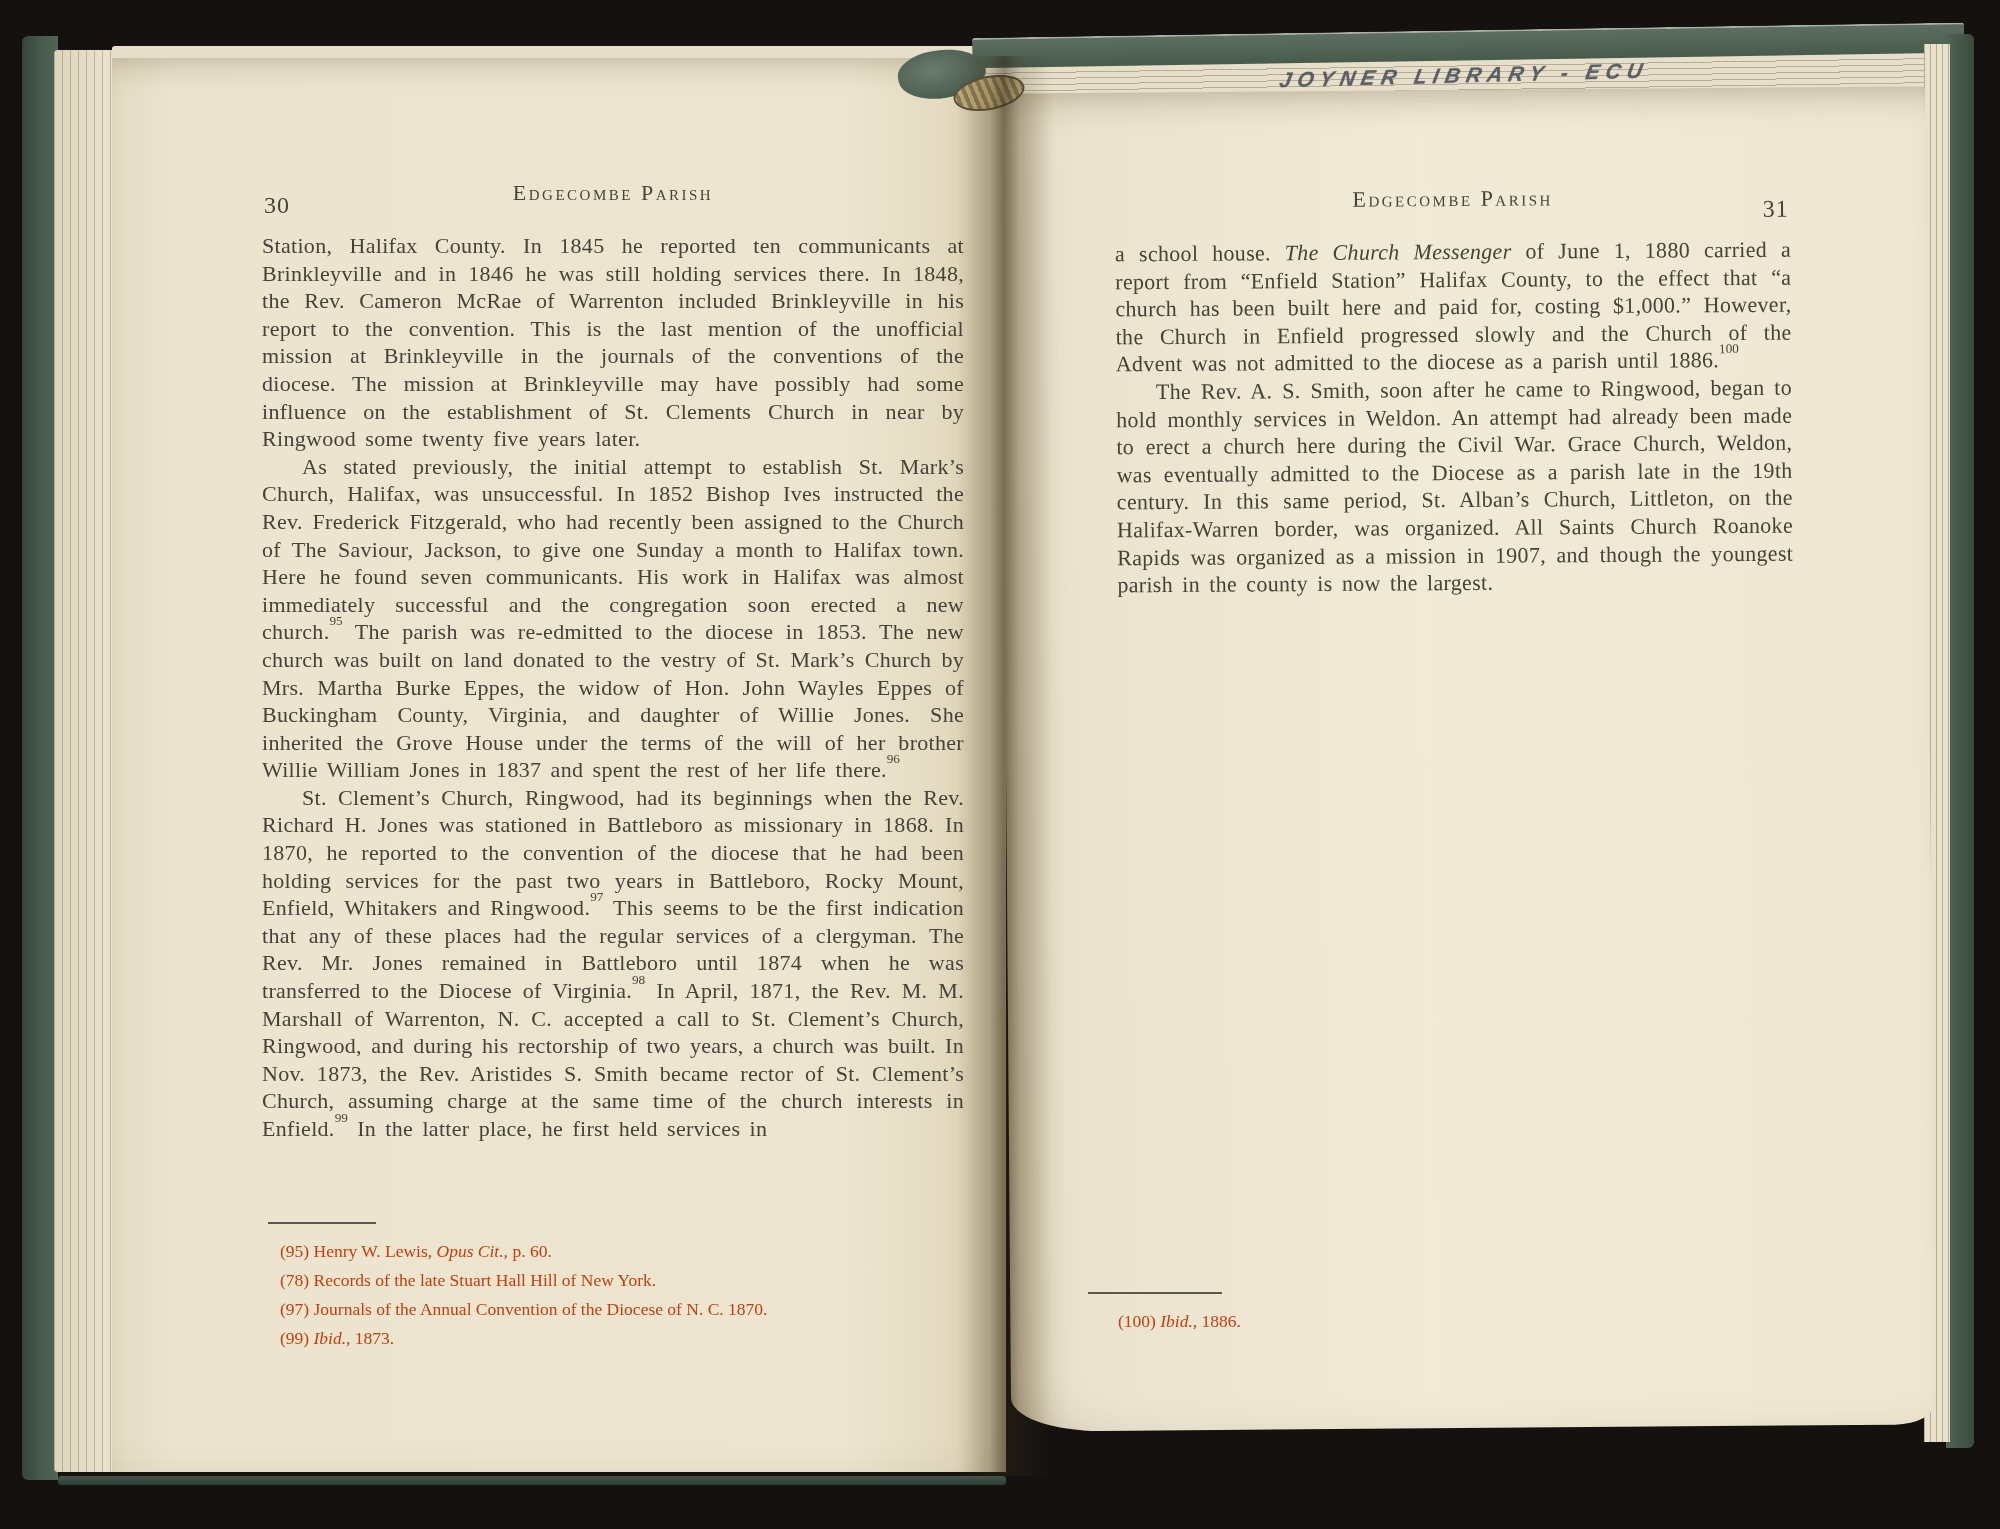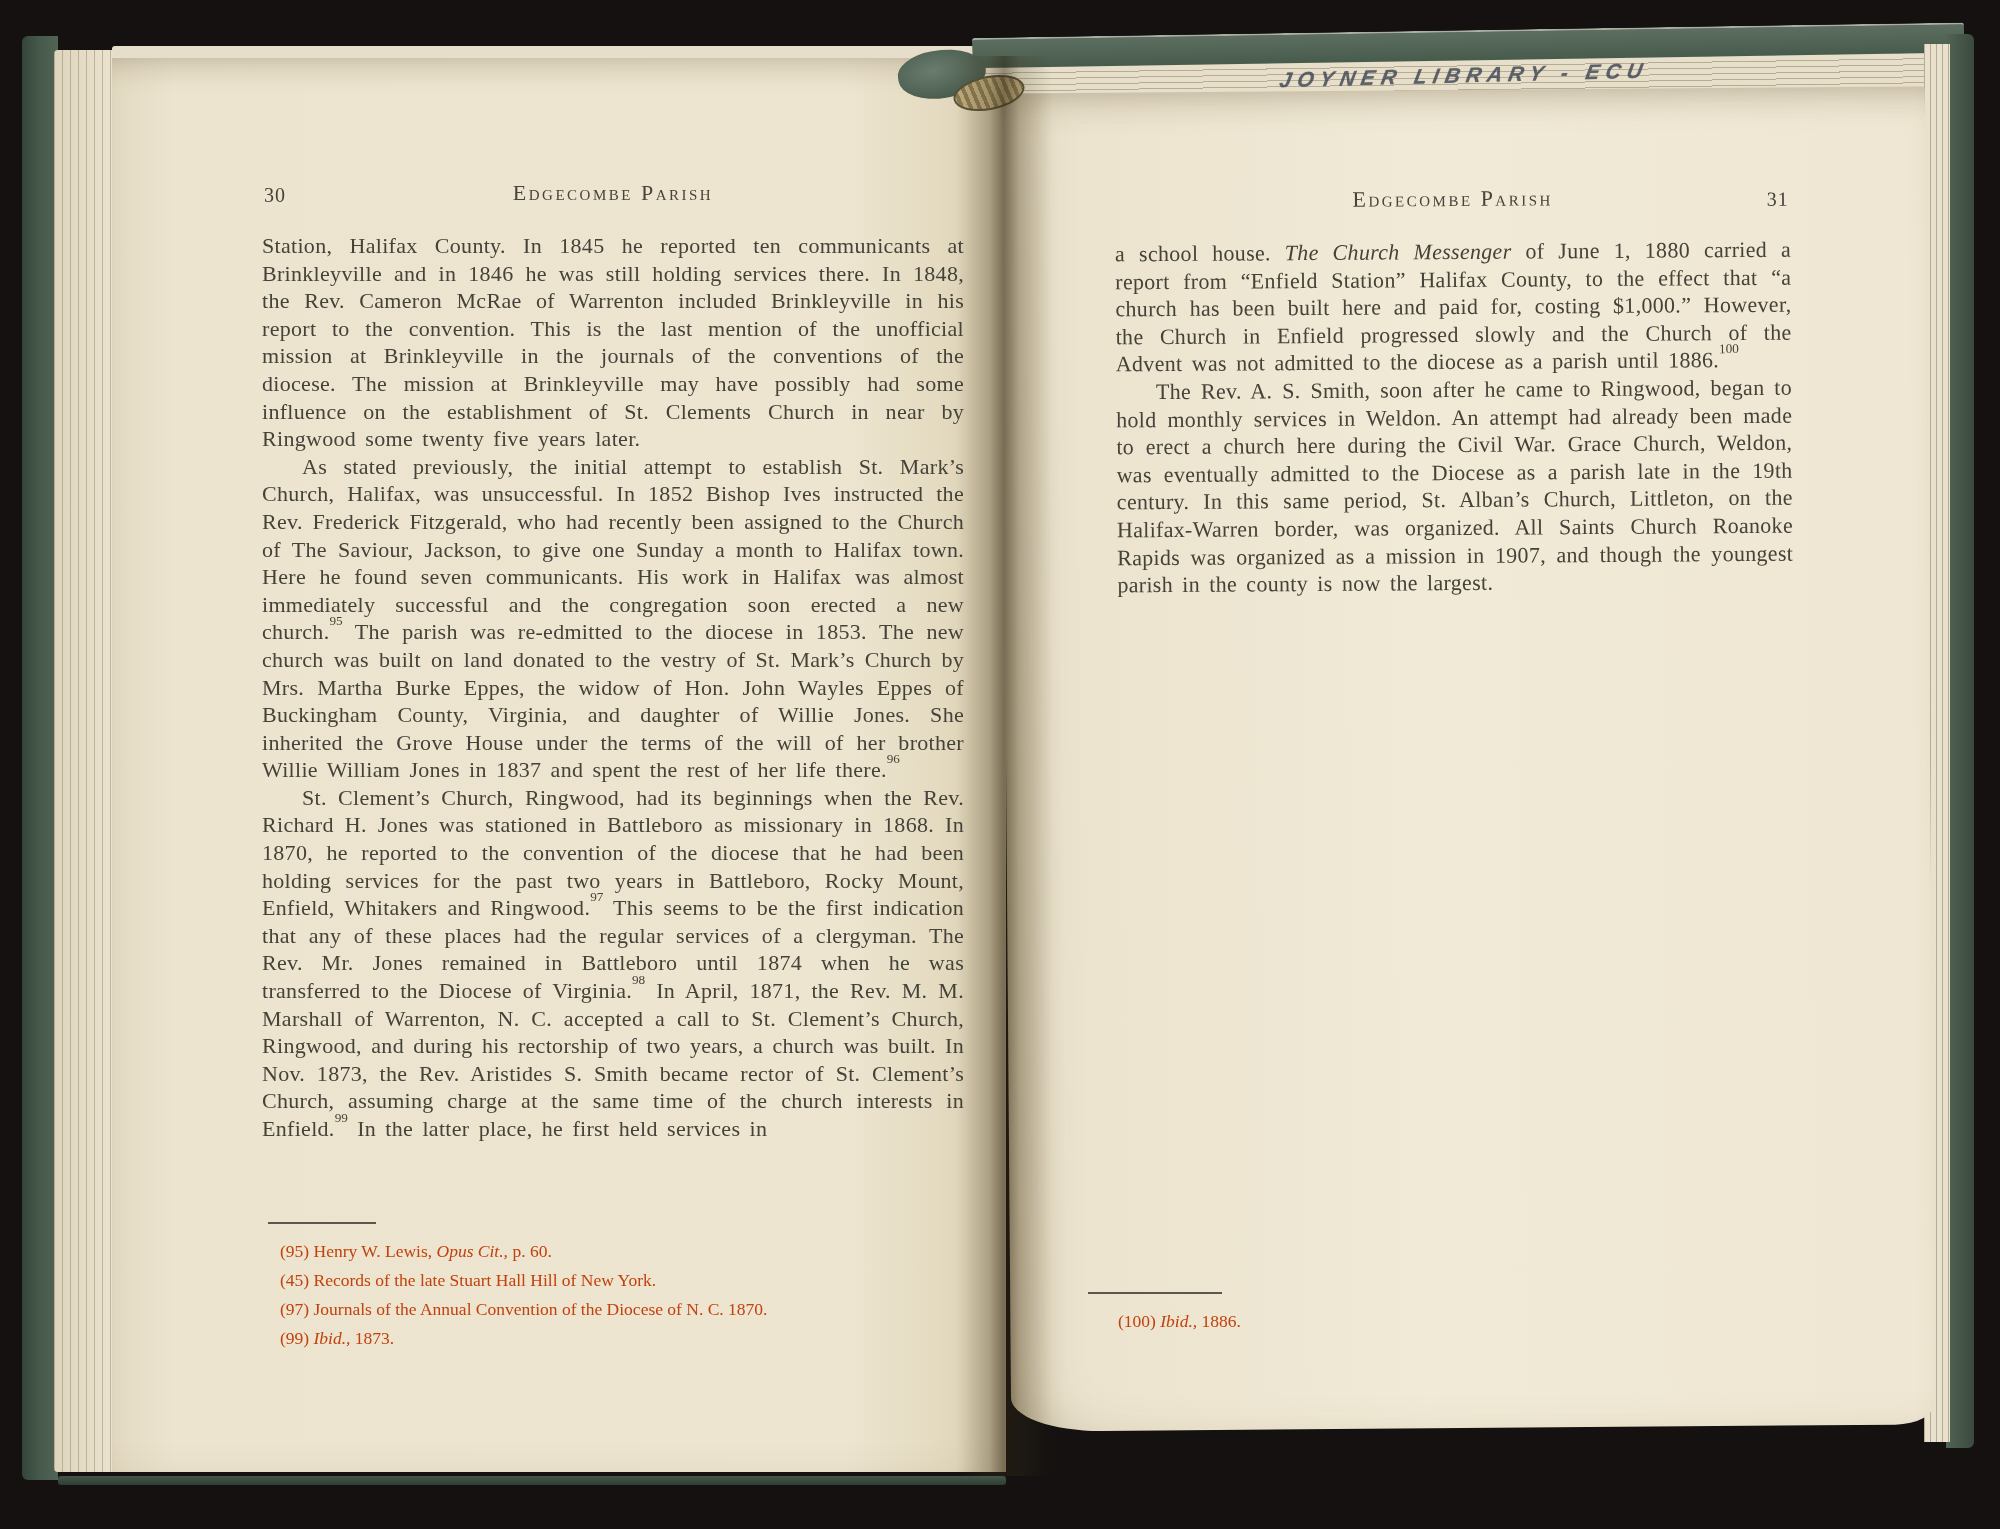--- a/index.html
+++ b/index.html
@@ -108,21 +108,21 @@
     transform:skewX(-12deg) rotate(-0.6deg);
     white-space:nowrap;
     text-shadow:0 0 1px rgba(62,70,84,.6);
   }
 
   
   .textblock{z-index:4;color:#454239;}
   .text-left{left:262px;top:180px;width:702px;}
   .text-right{left:1116px;top:186px;width:676px;transform:rotate(-0.4deg);}
   .pagehead{position:relative;height:34px;font-size:21px;}
-  .pagehead .pno{position:absolute;top:4px;font-size:20px;letter-spacing:1px;}
+  .pagehead .pno{position:absolute;top:12px;font-size:24px;letter-spacing:1px;}
   .pno-l{left:2px;}
   .pno-r{right:2px;margin-left:32px;}
   .runtitle{
     text-align:center;font-variant:small-caps;letter-spacing:2.5px;
     font-size:22px;color:#47443b;
   }
   .bodytext{margin-top:18px;font-size:22px;line-height:27.6px;text-align:justify;
     letter-spacing:.3px;word-spacing:3.5px;color:#454239;}
   .bodytext p{margin:0;}
   .bodytext p.ind{text-indent:40px;}
@@ -167,21 +167,21 @@
   </div>
   <div class="bodytext body-left">
     <p><span>Station, Halifax County. In 1845 he reported ten communicants at Brinkleyville and in 1846 he was still holding services there. In 1848, the Rev. Cameron McRae of Warrenton included Brinkleyville in his report to the convention. This is the last mention of the unofficial mission at Brinkleyville in the journals of the conventions of the diocese. The mission at Brinkleyville may have possibly had some influence on the establishment of St. Clements Church in near by Ringwood some twenty five years later.</span></p>
     <p class="ind"><span>As stated previously, the initial attempt to establish St. Mark’s Church, Halifax, was unsuccessful. In 1852 Bishop Ives instructed the Rev. Frederick Fitzgerald, who had recently been assigned to the Church of The Saviour, Jackson, to give one Sunday a month to Halifax town. Here he found seven communicants. His work in Halifax was almost immediately successful and the congregation soon erected a new church.</span><sup>95</sup><span> The parish was re-edmitted to the diocese in 1853. The new church was built on land donated to the vestry of St. Mark’s Church by Mrs. Martha Burke Eppes, the widow of Hon. John Wayles Eppes of Buckingham County, Virginia, and daughter of Willie Jones. She inherited the Grove House under the terms of the will of her brother Willie William Jones in 1837 and spent the rest of her life there.</span><sup>96</sup></p>
     <p class="ind"><span>St. Clement’s Church, Ringwood, had its beginnings when the Rev. Richard H. Jones was stationed in Battleboro as missionary in 1868. In 1870, he reported to the convention of the diocese that he had been holding services for the past two years in Battleboro, Rocky Mount, Enfield, Whitakers and Ringwood.</span><sup>97</sup><span> This seems to be the first indication that any of these places had the regular services of a clergyman. The Rev. Mr. Jones remained in Battleboro until 1874 when he was transferred to the Diocese of Virginia.</span><sup>98</sup><span> In April, 1871, the Rev. M. M. Marshall of Warrenton, N. C. accepted a call to St. Clement’s Church, Ringwood, and during his rectorship of two years, a church was built. In Nov. 1873, the Rev. Aristides S. Smith became rector of St. Clement’s Church, assuming charge at the same time of the church interests in Enfield.</span><sup>99</sup><span> In the latter place, he first held services in</span></p>
   </div>
 </div>
 <div class="abs footnotes fn-left">
   <div class="fnrule fnrule-l"></div>
   <div class="fn"><span>(95)  Henry W. Lewis, </span><span style="font-style: italic;">Opus Cit.,</span><span> p. 60.</span></div>
-  <div class="fn"><span>(45)  Records of the late Stuart Hall Hill of New York.</span></div>
+  <div class="fn"><span>(78)  Records of the late Stuart Hall Hill of New York.</span></div>
   <div class="fn"><span>(97)  Journals of the Annual Convention of the Diocese of N. C. 1870.</span></div>
   <div class="fn"><span>(99)  </span><span style="font-style: italic;">Ibid.,</span><span> 1873.</span></div>
 </div>
 
 <div class="abs textblock text-right">
   <div class="pagehead">
     <div class="runtitle">Edgecombe Parish</div>
     <span class="pno pno-r">31</span>
   </div>
   <div class="bodytext body-right">

